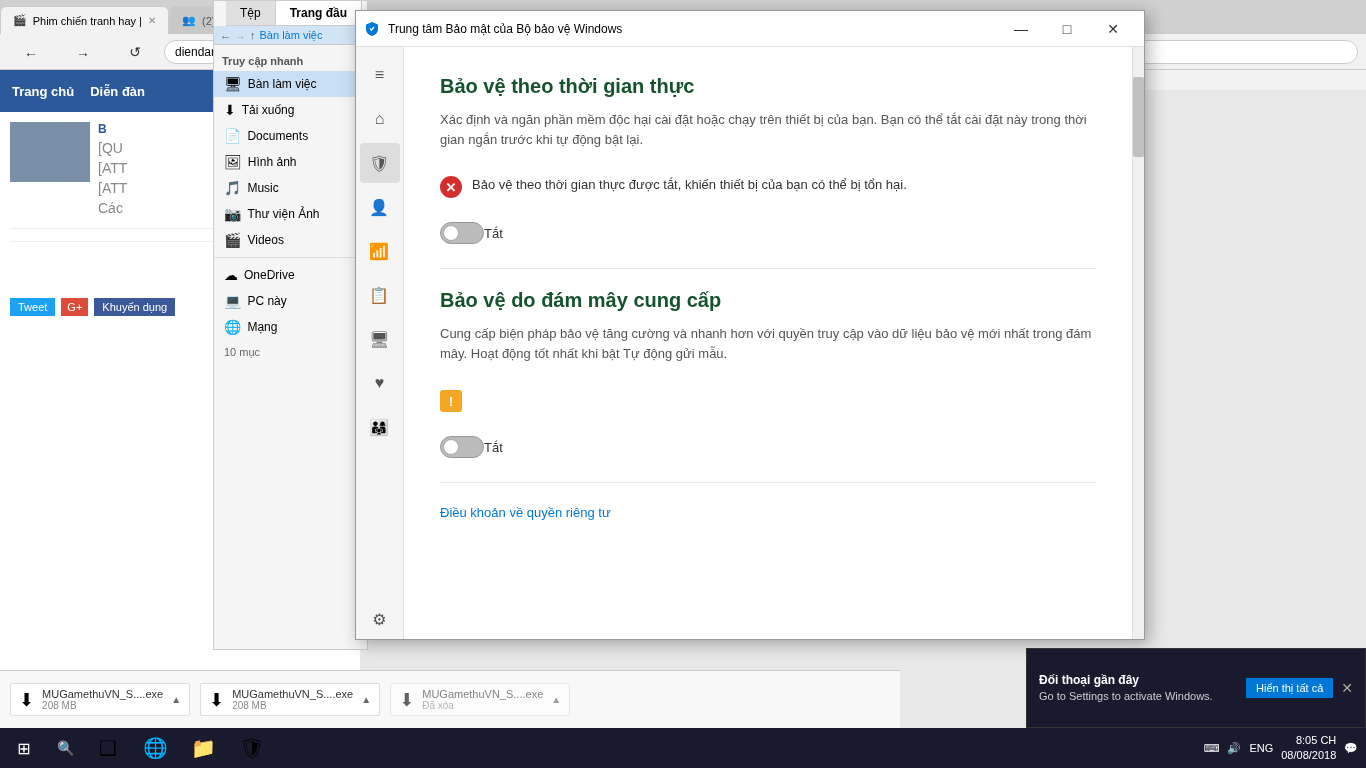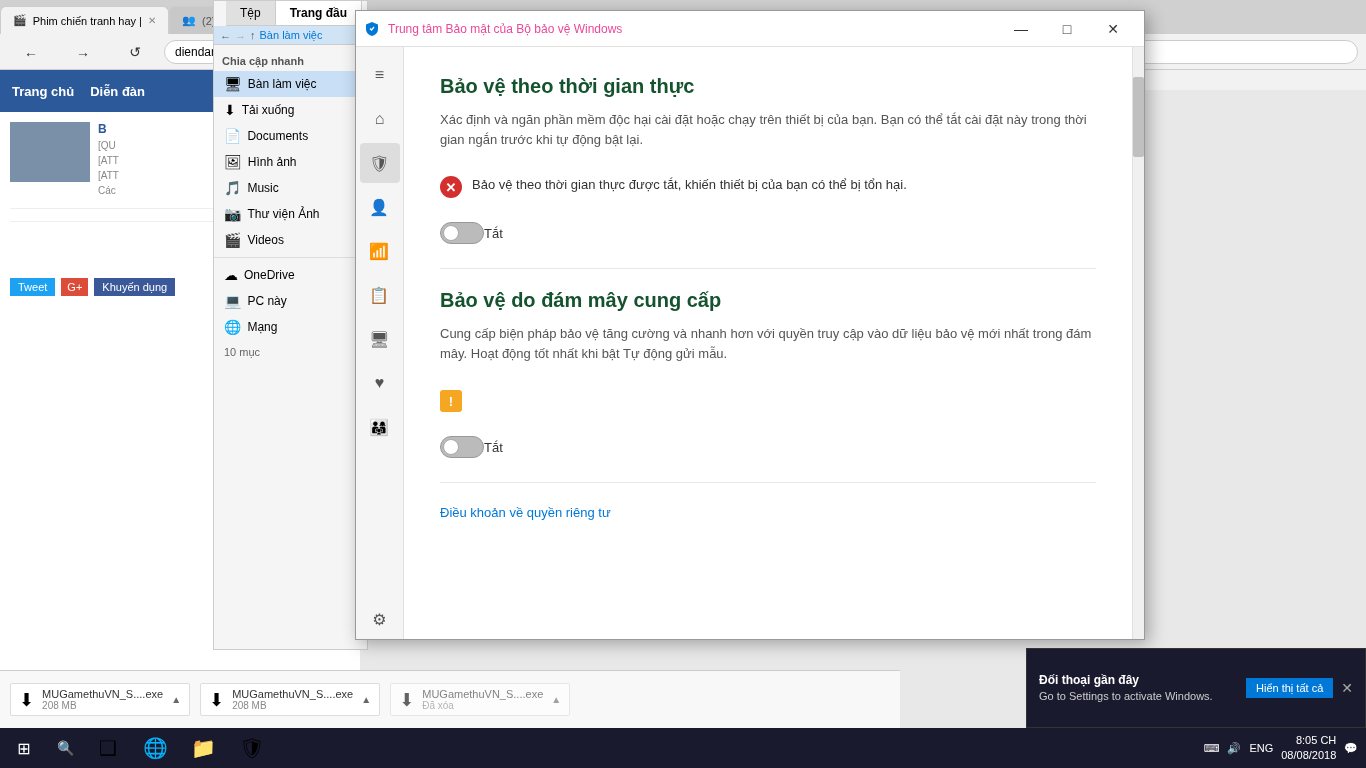--- a/index.html
+++ b/index.html
@@ -47,21 +47,21 @@
       position: absolute; top: 10px; left: 355px; width: 790px; height: 630px;
       background: #fff; border: 1px solid #999; box-shadow: 4px 4px 16px rgba(0,0,0,0.3);
       z-index: 10; display: flex; flex-direction: column;
     }
     .dialog-titlebar {
       background: #fff; border-bottom: 1px solid #e0e0e0;
       display: flex; align-items: center; padding: 0 8px; height: 36px;
       flex-shrink: 0;
     }
     .dialog-title-text {
-      flex: 1; font-size: 12px; color: #ec4899; margin-left: 8px;
+      flex: 1; font-size: 12px; color: #000000; margin-left: 8px;
     }
     .dialog-controls { display: flex; gap: 0; }
     .dialog-btn {
       width: 46px; height: 36px; border: none; background: transparent;
       cursor: pointer; font-size: 14px; display: flex; align-items: center;
       justify-content: center; color: #333;
     }
 
     .dialog-body {
       display: flex; flex: 1; overflow: hidden;
@@ -241,21 +241,21 @@
       height: 42px; background: #2c5999; display: flex; align-items: center;
       padding: 0 12px; gap: 16px;
     }
     .forum-nav-item {
       color: #fff; font-size: 13px; font-weight: bold; cursor: pointer;
     }
     .forum-content { padding: 10px; }
     .forum-post { display: flex; gap: 8px; margin-bottom: 12px; padding-bottom: 12px; border-bottom: 1px solid #eee; }
     .forum-thumb { width: 80px; height: 60px; background: #8a9bb0; flex-shrink: 0; }
     .forum-post-title { font-size: 12px; color: #2c5999; font-weight: bold; }
-    .forum-post-meta { font-size: 10px; color: #888; margin-top: 4px; }
+    .forum-post-meta { font-size: 14px; color: #888; margin-top: 4px; }
 
     
     .breadcrumb-bar {
       position: absolute; bottom: 40px; left: 0; width: 300px; height: 24px;
       background: #2c5999; display: flex; align-items: center; padding: 0 10px;
       gap: 8px; z-index: 4;
     }
     .breadcrumb-item { color: #fff; font-size: 11px; cursor: pointer; }
     .breadcrumb-sep { color: rgba(255,255,255,0.5); font-size: 11px; }
 
@@ -317,21 +317,21 @@
     <div class="fe-tab inactive">Tệp</div>
     <div class="fe-tab active">Trang đầu</div>
   </div>
   <div class="fe-nav">
     <span style="font-size:11px; color:#555;">←</span>
     <span style="font-size:11px; color:#aaa;">→</span>
     <span style="font-size:11px; color:#555;">↑</span>
     <span style="font-size:11px; color:#0078d7; flex:1;">Bàn làm việc</span>
   </div>
   <div class="fe-sidebar">
-    <div class="fe-quick-access">Chia cập nhanh</div>
+    <div class="fe-quick-access">Truy cập nhanh</div>
     <div class="fe-item selected">
       <span class="fe-icon">🖥</span>
       <span>Bàn làm việc</span>
     </div>
     <div class="fe-item">
       <span class="fe-icon">⬇</span>
       <span>Tải xuống</span>
     </div>
     <div class="fe-item">
       <span class="fe-icon">📄</span>

